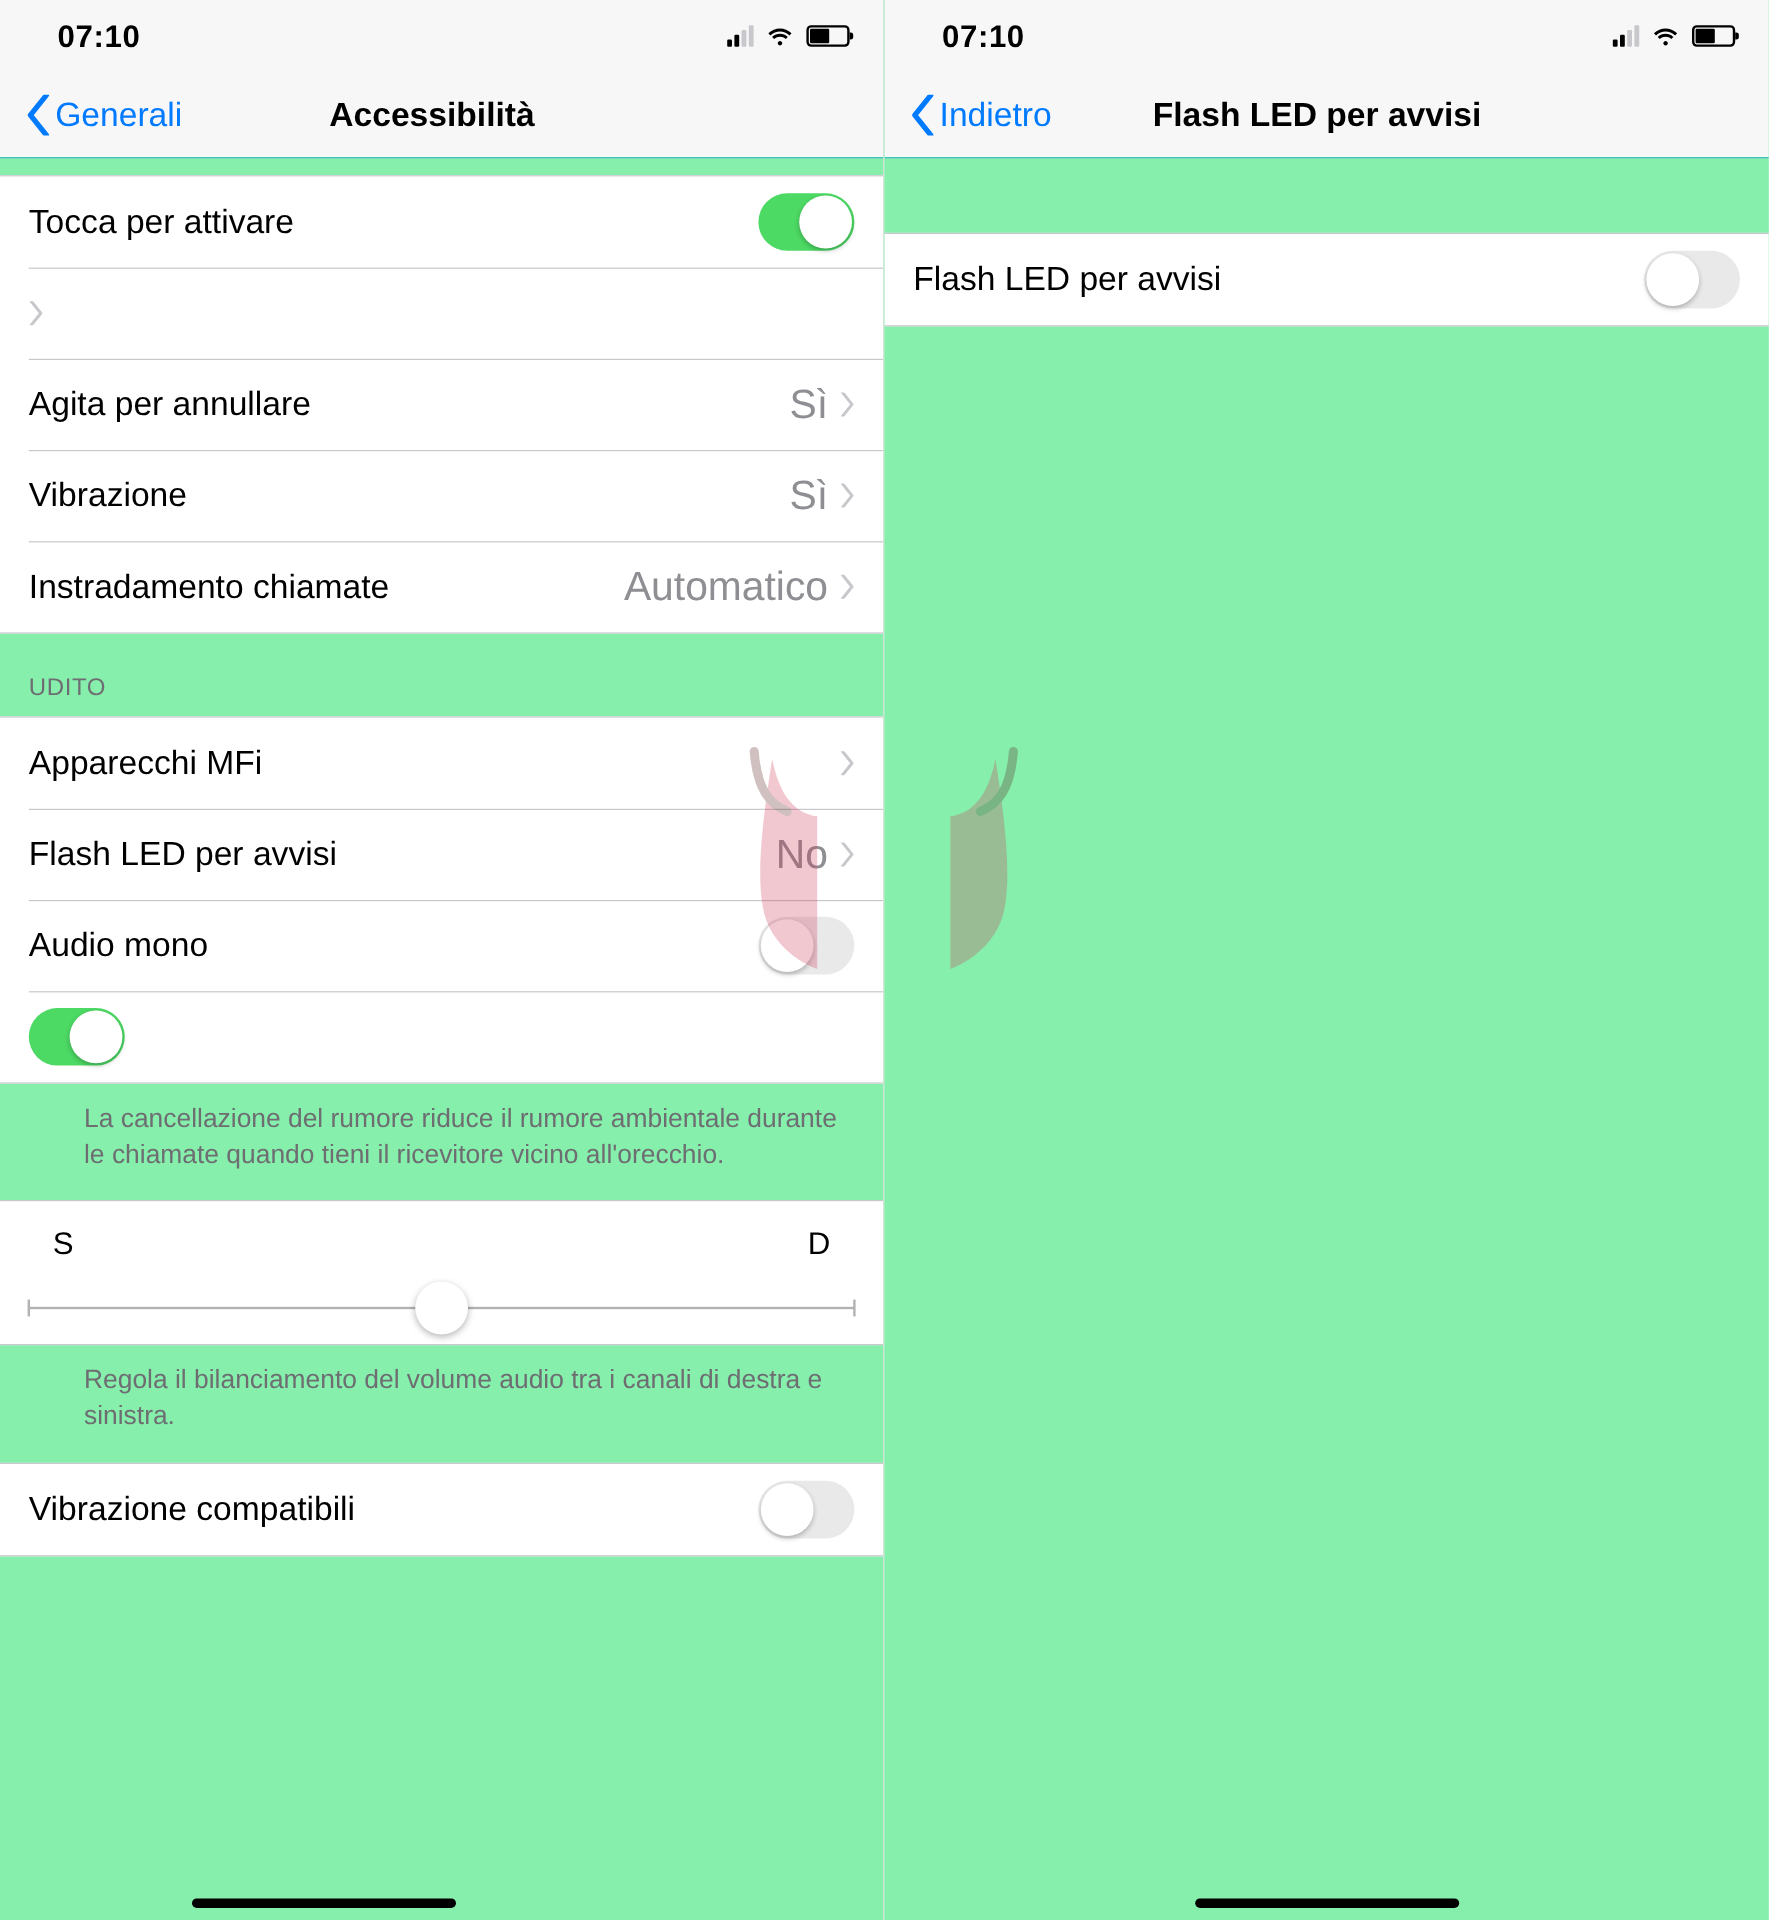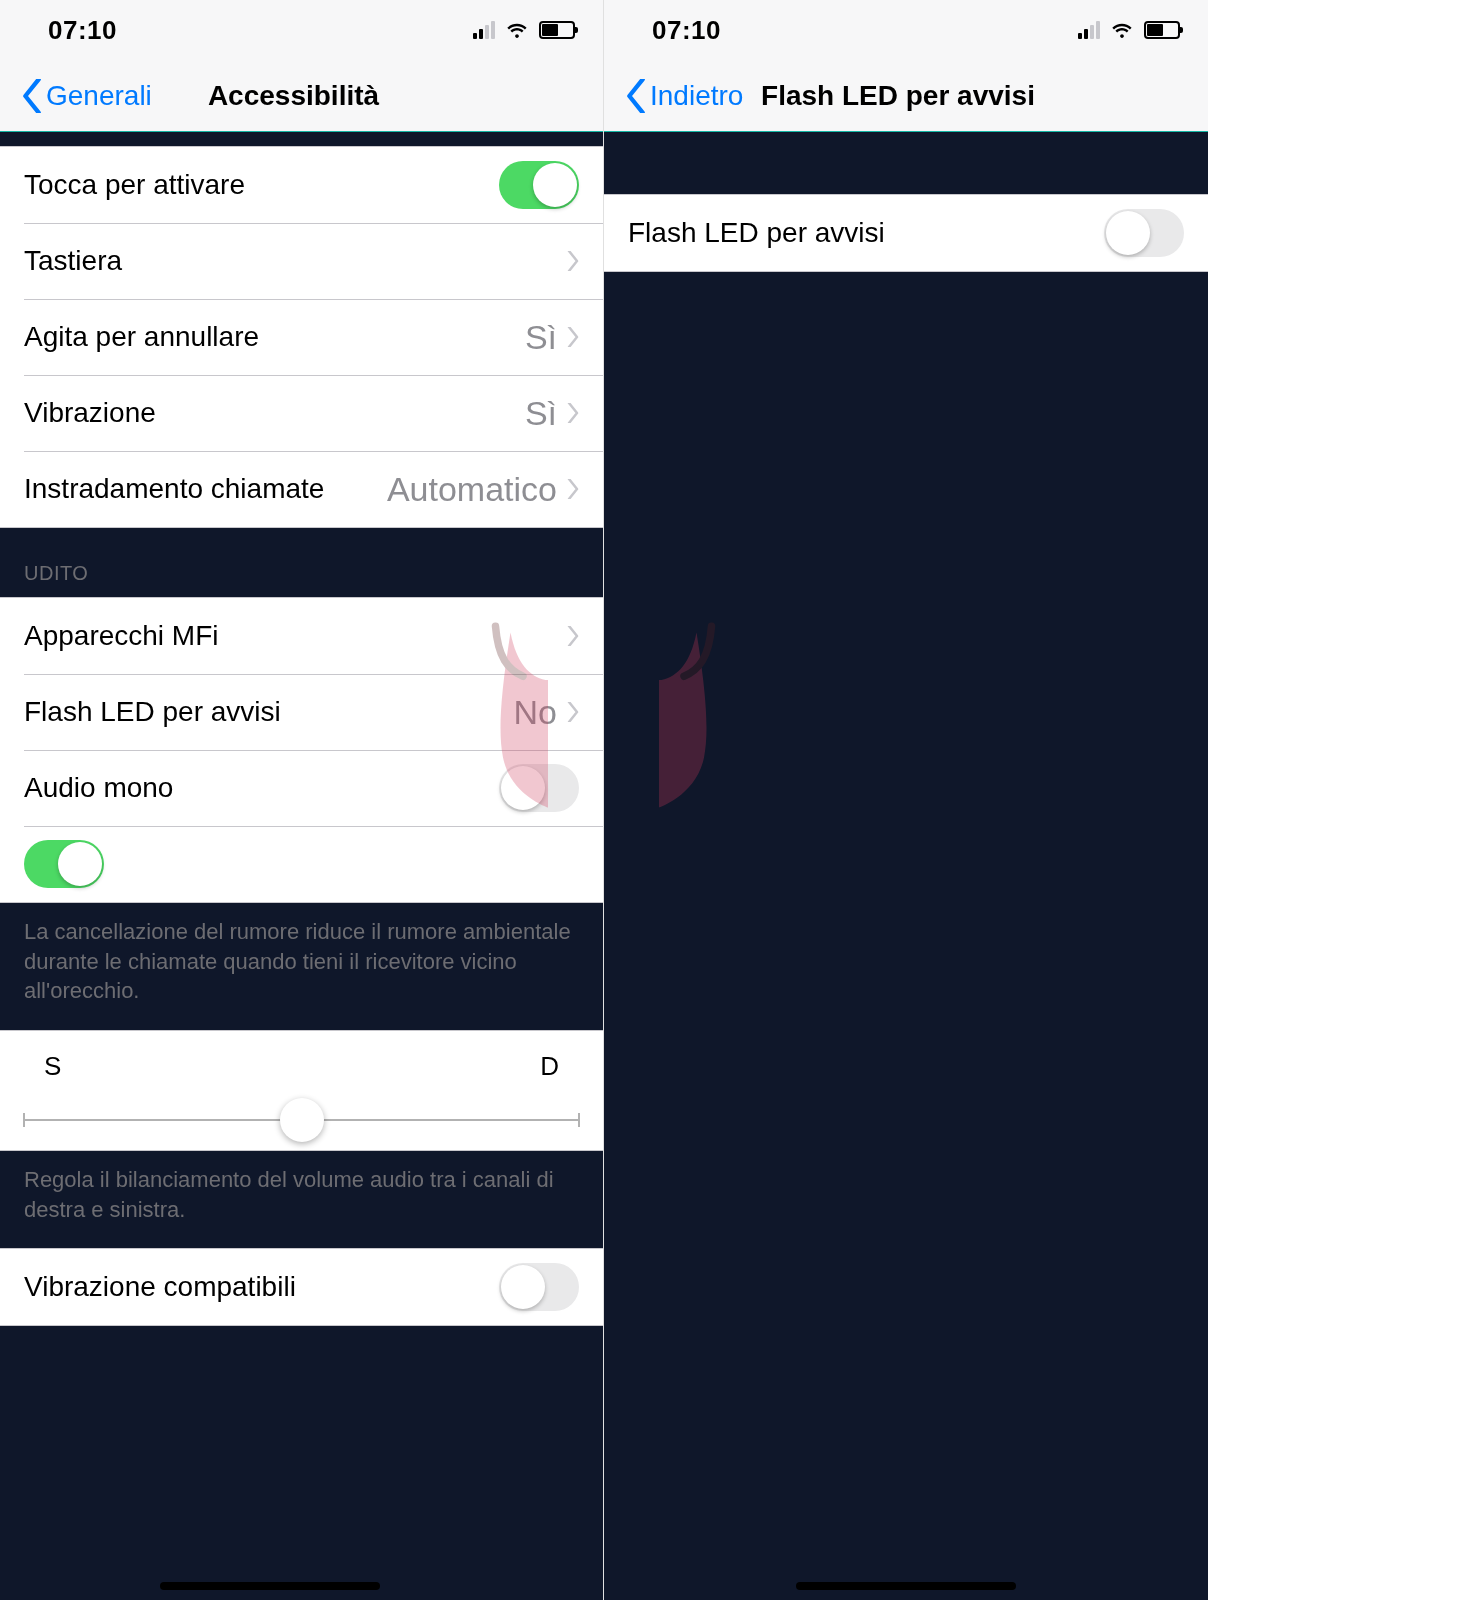--- a/index.html
+++ b/index.html
@@ -1,18 +1,18 @@
 <!DOCTYPE html>
 <html><head>
 <meta charset="utf-8">
 <style>
   * { box-sizing: border-box; margin: 0; padding: 0; }
   html, body { width: 1480px; height: 1600px; font-family: -apple-system, "Helvetica Neue", Arial, sans-serif; background: #fff; }
   .screens { display: flex; width: 1480px; height: 1600px; }
-  .screen { width: 604px; height: 1600px; background: #0f172a; position: relative; overflow: hidden; }
+  .screen { width: 737px; height: 1600px; background: #86efac; position: relative; overflow: hidden; }
   .screen.left { border-right: 1px solid #e0e0e0; }
   
   .statusbar { height: 60px; background: #f7f7f8; display: flex; align-items: center; justify-content: space-between; padding: 0 28px 0 48px; font-size: 26px; font-weight: 600; color: #000; }
   .statusbar .time { letter-spacing: 0.5px; }
   .statusbar .icons { display: flex; align-items: center; gap: 10px; }
   .cell-bars { display: flex; align-items: flex-end; gap: 2px; height: 18px; }
   .cell-bars span { width: 4px; background: #c7c7cc; border-radius: 1px; }
   .cell-bars span.on { background: #000; }
   .cell-bars span:nth-child(1){height:6px;} .cell-bars span:nth-child(2){height:10px;}
   .cell-bars span:nth-child(3){height:14px;} .cell-bars span:nth-child(4){height:18px;}
@@ -32,21 +32,21 @@
   .row .label { flex:1; }
   .row .value { color:#8e8e93; font-size:34px; margin-right:10px; }
   .chevron svg { width:12px; height:20px; display:block; }
   .chevron { color:#c7c7cc; }
   .toggle { width:80px; height:48px; border-radius:24px; position:relative; background:#e9e9ea; transition:none; }
   .toggle.on { background:#4cd964; }
   .toggle .knob { position:absolute; top:2px; width:44px; height:44px; border-radius:22px; background:#fff; box-shadow:0 2px 4px rgba(0,0,0,0.25); }
   .toggle.off .knob { left:2px; }
   .toggle.on .knob { right:2px; }
   .section-header { font-size:20px; color:#6d6d72; padding:34px 24px 12px; letter-spacing:0.5px; }
-  .footer-text { font-size:22px; color:#6d6d72; padding:14px 24px 24px; line-height:1.35; }
+  .footer-text { font-size:22px; color:#6d6d72; padding:14px 24px 24px; line-height:1.35;margin-left:46px; }
   
   .slider-wrap { padding: 20px 24px 10px; }
   .slider-labels { display:flex; justify-content:space-between; font-size:26px; color:#000; padding:0 20px 18px; }
   .slider-track { position:relative; height:40px; }
   .slider-line { position:absolute; left:0; right:0; top:50%; height:2px; background:#b2b2b2; transform:translateY(-50%); }
   .slider-tick { position:absolute; top:50%; width:2px; height:14px; background:#b2b2b2; transform:translate(-50%,-50%); }
   .slider-tick.left { left:0; } .slider-tick.right { right:0; transform:translate(50%,-50%);}
   .slider-thumb { position:absolute; top:50%; width:44px; height:44px; border-radius:22px; background:#fff; box-shadow:0 2px 6px rgba(0,0,0,0.3); transform:translate(-50%,-50%); }
   
   .watermark { position:absolute; top:620px; width:130px; height:200px; opacity:0.28; pointer-events:none; }
@@ -100,21 +100,20 @@
     <div class="gap"></div>
 
     <div class="group">
       <div class="row">
         <span class="label">Tocca per attivare</span>
         <span class="toggle on">
             <span class="knob"></span>
           </span>
       </div>
       <div class="row">
-        <span class="label">Tastiera</span>
         <span class="chevron">
             <svg viewBox="0 0 12 20">
               <path d="M2 0l8 10-8 10" stroke="#c7c7cc" stroke-width="2.5" fill="none" stroke-linecap="round" stroke-linejoin="round"></path>
             </svg>
           </span>
       </div>
       <div class="row">
         <span class="label">Agita per annullare</span>
         <span class="value">Sì</span>
         <span class="chevron">

